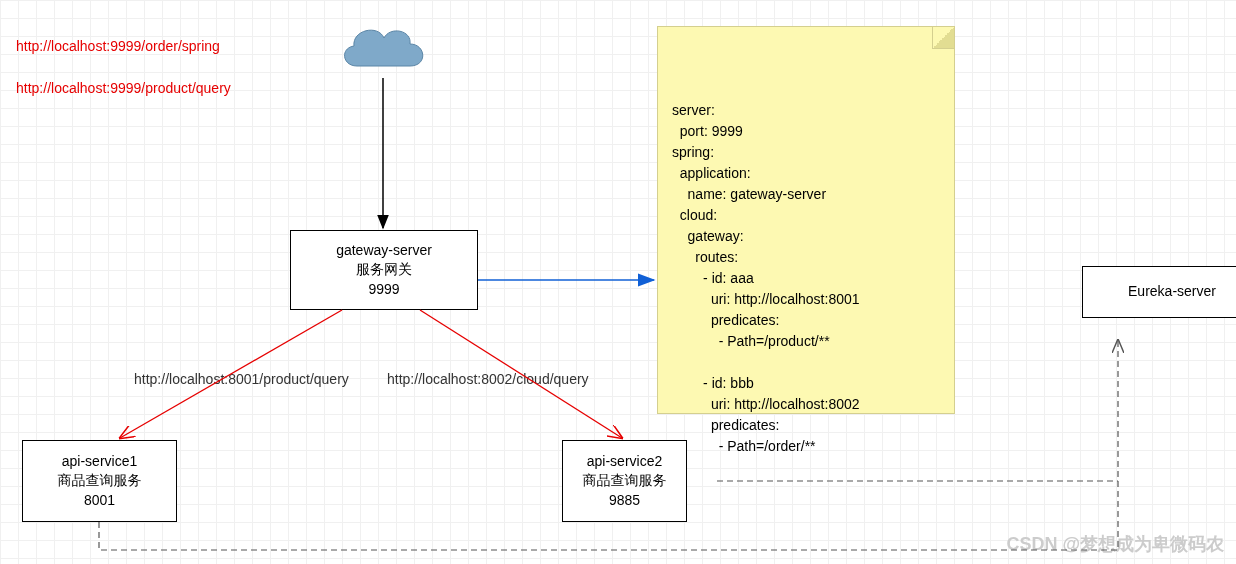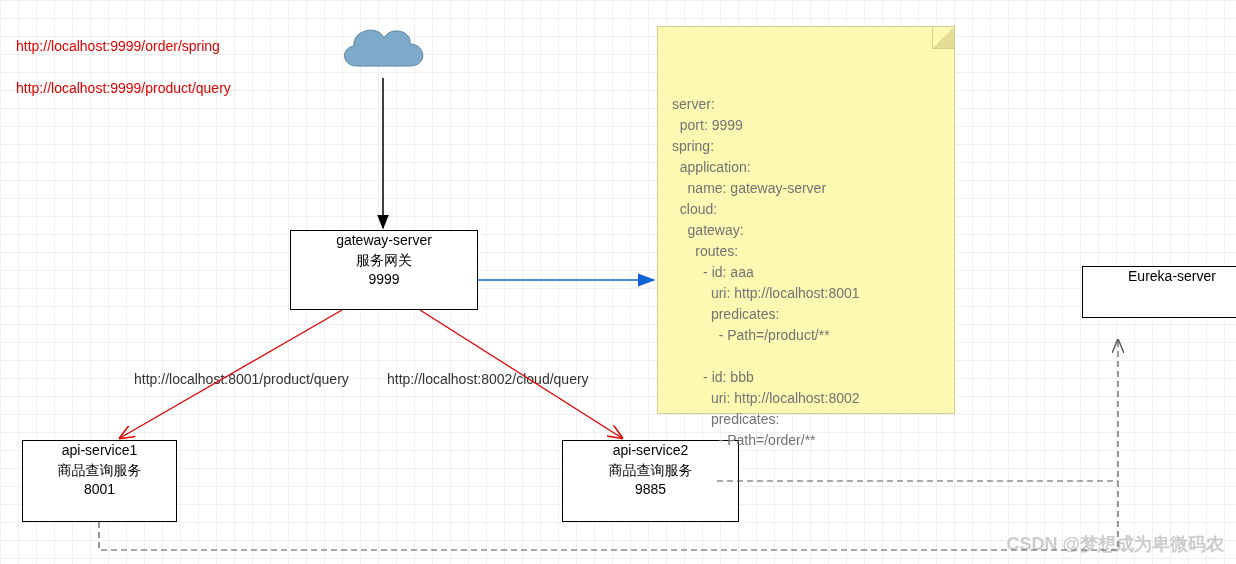--- a/index.html
+++ b/index.html
@@ -15,33 +15,34 @@
       background-size: 18px 18px;
       overflow: hidden;
     }
     .abs { position: absolute; }
     .box {
       border: 1px solid #000;
       background: #fff;
       text-align: center;
       display: flex;
       flex-direction: column;
+      justify-content: center;
       align-items: center;
       font-size: 14px;
       line-height: 1.4;
     }
     .note {
       background: #fdf9b2;
       border: 1px solid #d4cf8f;
       font-size: 14px;
       line-height: 1.5;
-      padding: 4px 14px;
+      padding: 10px 14px;
       white-space: pre;
       font-family: Arial, sans-serif;
-      color: #737373;
+      color: #000000;
     }
     .note-fold {
       position: absolute;
       top: 0; right: 0;
       width: 22px; height: 22px;
       background: linear-gradient(135deg, #fdf9b2 0 50%, #e2dd92 50% 100%);
       border-bottom: 1px solid #d4cf8f;
       border-left: 1px solid #d4cf8f;
     }
     .red-link { color: #e60000; font-size: 14px; }
@@ -66,21 +67,21 @@
   <span>服务网关</span>
   <span>9999</span>
 </div>
 
 <div class="abs box" style="left:22px; top:440px; width:155px; height:82px;">
   <span>api-service1</span>
   <span>商品查询服务</span>
   <span>8001</span>
 </div>
 
-<div class="abs box" style="left:562px; top:440px; width:177px; height:82px;">
+<div class="abs box" style="left:562px; top:440px; width:125px; height:82px;">
   <span>api-service2</span>
   <span>商品查询服务</span>
   <span>9885</span>
 </div>
 
 <div class="abs box" style="left:1082px; top:266px; width:180px; height:52px;">
   <span>Eureka-server</span>
 </div>
 
 <div class="abs note" style="left:657px; top:26px; width:298px; height:388px;">

